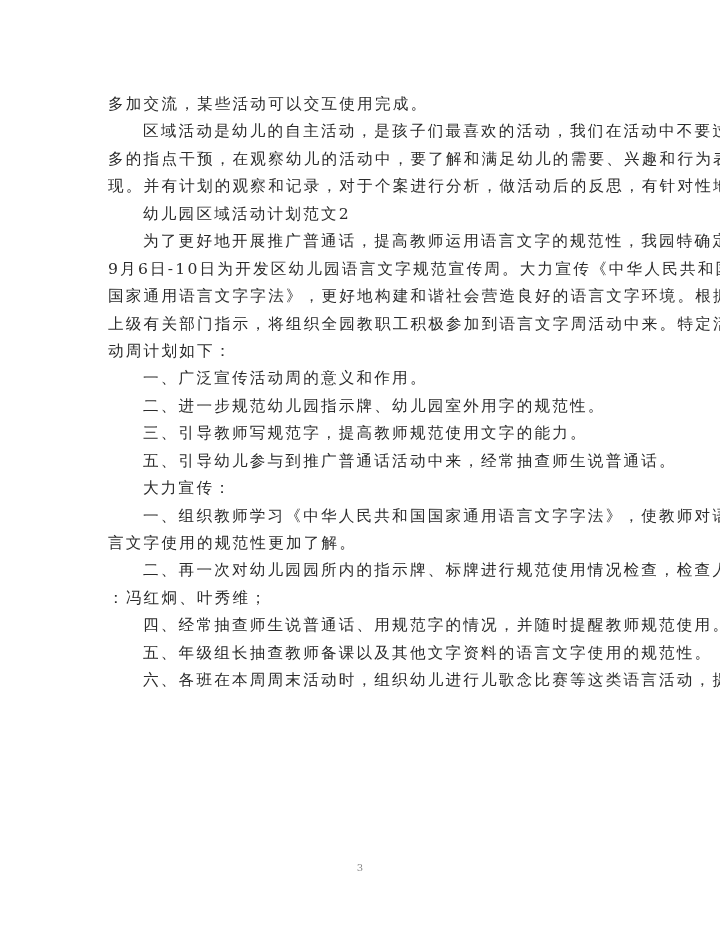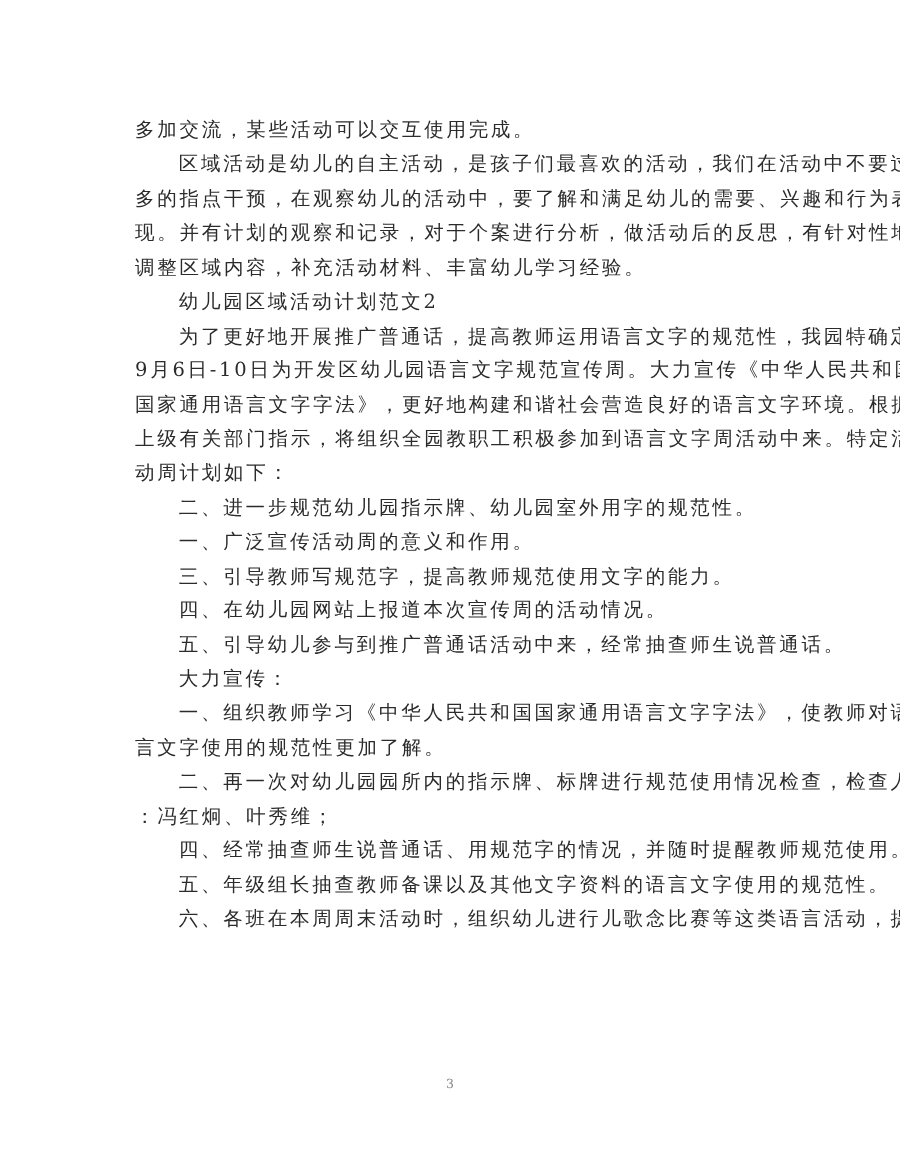--- a/index.html
+++ b/index.html
@@ -53,31 +53,29 @@
   </style>
 </head>
 <body>
 
 <div class="page">
   <div class="content">
     <div class="line">多加交流，某些活动可以交互使用完成。</div>
     <div class="line indent">区域活动是幼儿的自主活动，是孩子们最喜欢的活动，我们在活动中不要过</div>
     <div class="line">多的指点干预，在观察幼儿的活动中，要了解和满足幼儿的需要、兴趣和行为表</div>
     <div class="line">现。并有计划的观察和记录，对于个案进行分析，做活动后的反思，有针对性地</div>
-    <div class="line">调整区域内容，补充活动材料、丰富幼儿学习经验。</div>
     <div class="line indent">幼儿园区域活动计划范文2</div>
     <div class="line indent">为了更好地开展推广普通话，提高教师运用语言文字的规范性，我园特确定</div>
     <div class="line">9月6日-10日为开发区幼儿园语言文字规范宣传周。大力宣传《中华人民共和国</div>
     <div class="line">国家通用语言文字字法》，更好地构建和谐社会营造良好的语言文字环境。根据</div>
     <div class="line">上级有关部门指示，将组织全园教职工积极参加到语言文字周活动中来。特定活</div>
     <div class="line">动周计划如下：</div>
+    <div class="line indent">一、广泛宣传活动周的意义和作用。</div>
     <div class="line indent">二、进一步规范幼儿园指示牌、幼儿园室外用字的规范性。</div>
-    <div class="line indent">一、广泛宣传活动周的意义和作用。</div>
     <div class="line indent">三、引导教师写规范字，提高教师规范使用文字的能力。</div>
-    <div class="line indent">四、在幼儿园网站上报道本次宣传周的活动情况。</div>
     <div class="line indent">五、引导幼儿参与到推广普通话活动中来，经常抽查师生说普通话。</div>
     <div class="line indent">大力宣传：</div>
     <div class="line indent">一、组织教师学习《中华人民共和国国家通用语言文字字法》，使教师对语</div>
     <div class="line">言文字使用的规范性更加了解。</div>
     <div class="line indent">二、再一次对幼儿园园所内的指示牌、标牌进行规范使用情况检查，检查人</div>
     <div class="line">：冯红炯、叶秀维；</div>
     <div class="line indent">四、经常抽查师生说普通话、用规范字的情况，并随时提醒教师规范使用。</div>
     <div class="line indent">五、年级组长抽查教师备课以及其他文字资料的语言文字使用的规范性。</div>
     <div class="line indent">六、各班在本周周末活动时，组织幼儿进行儿歌念比赛等这类语言活动，提</div>
   </div>

